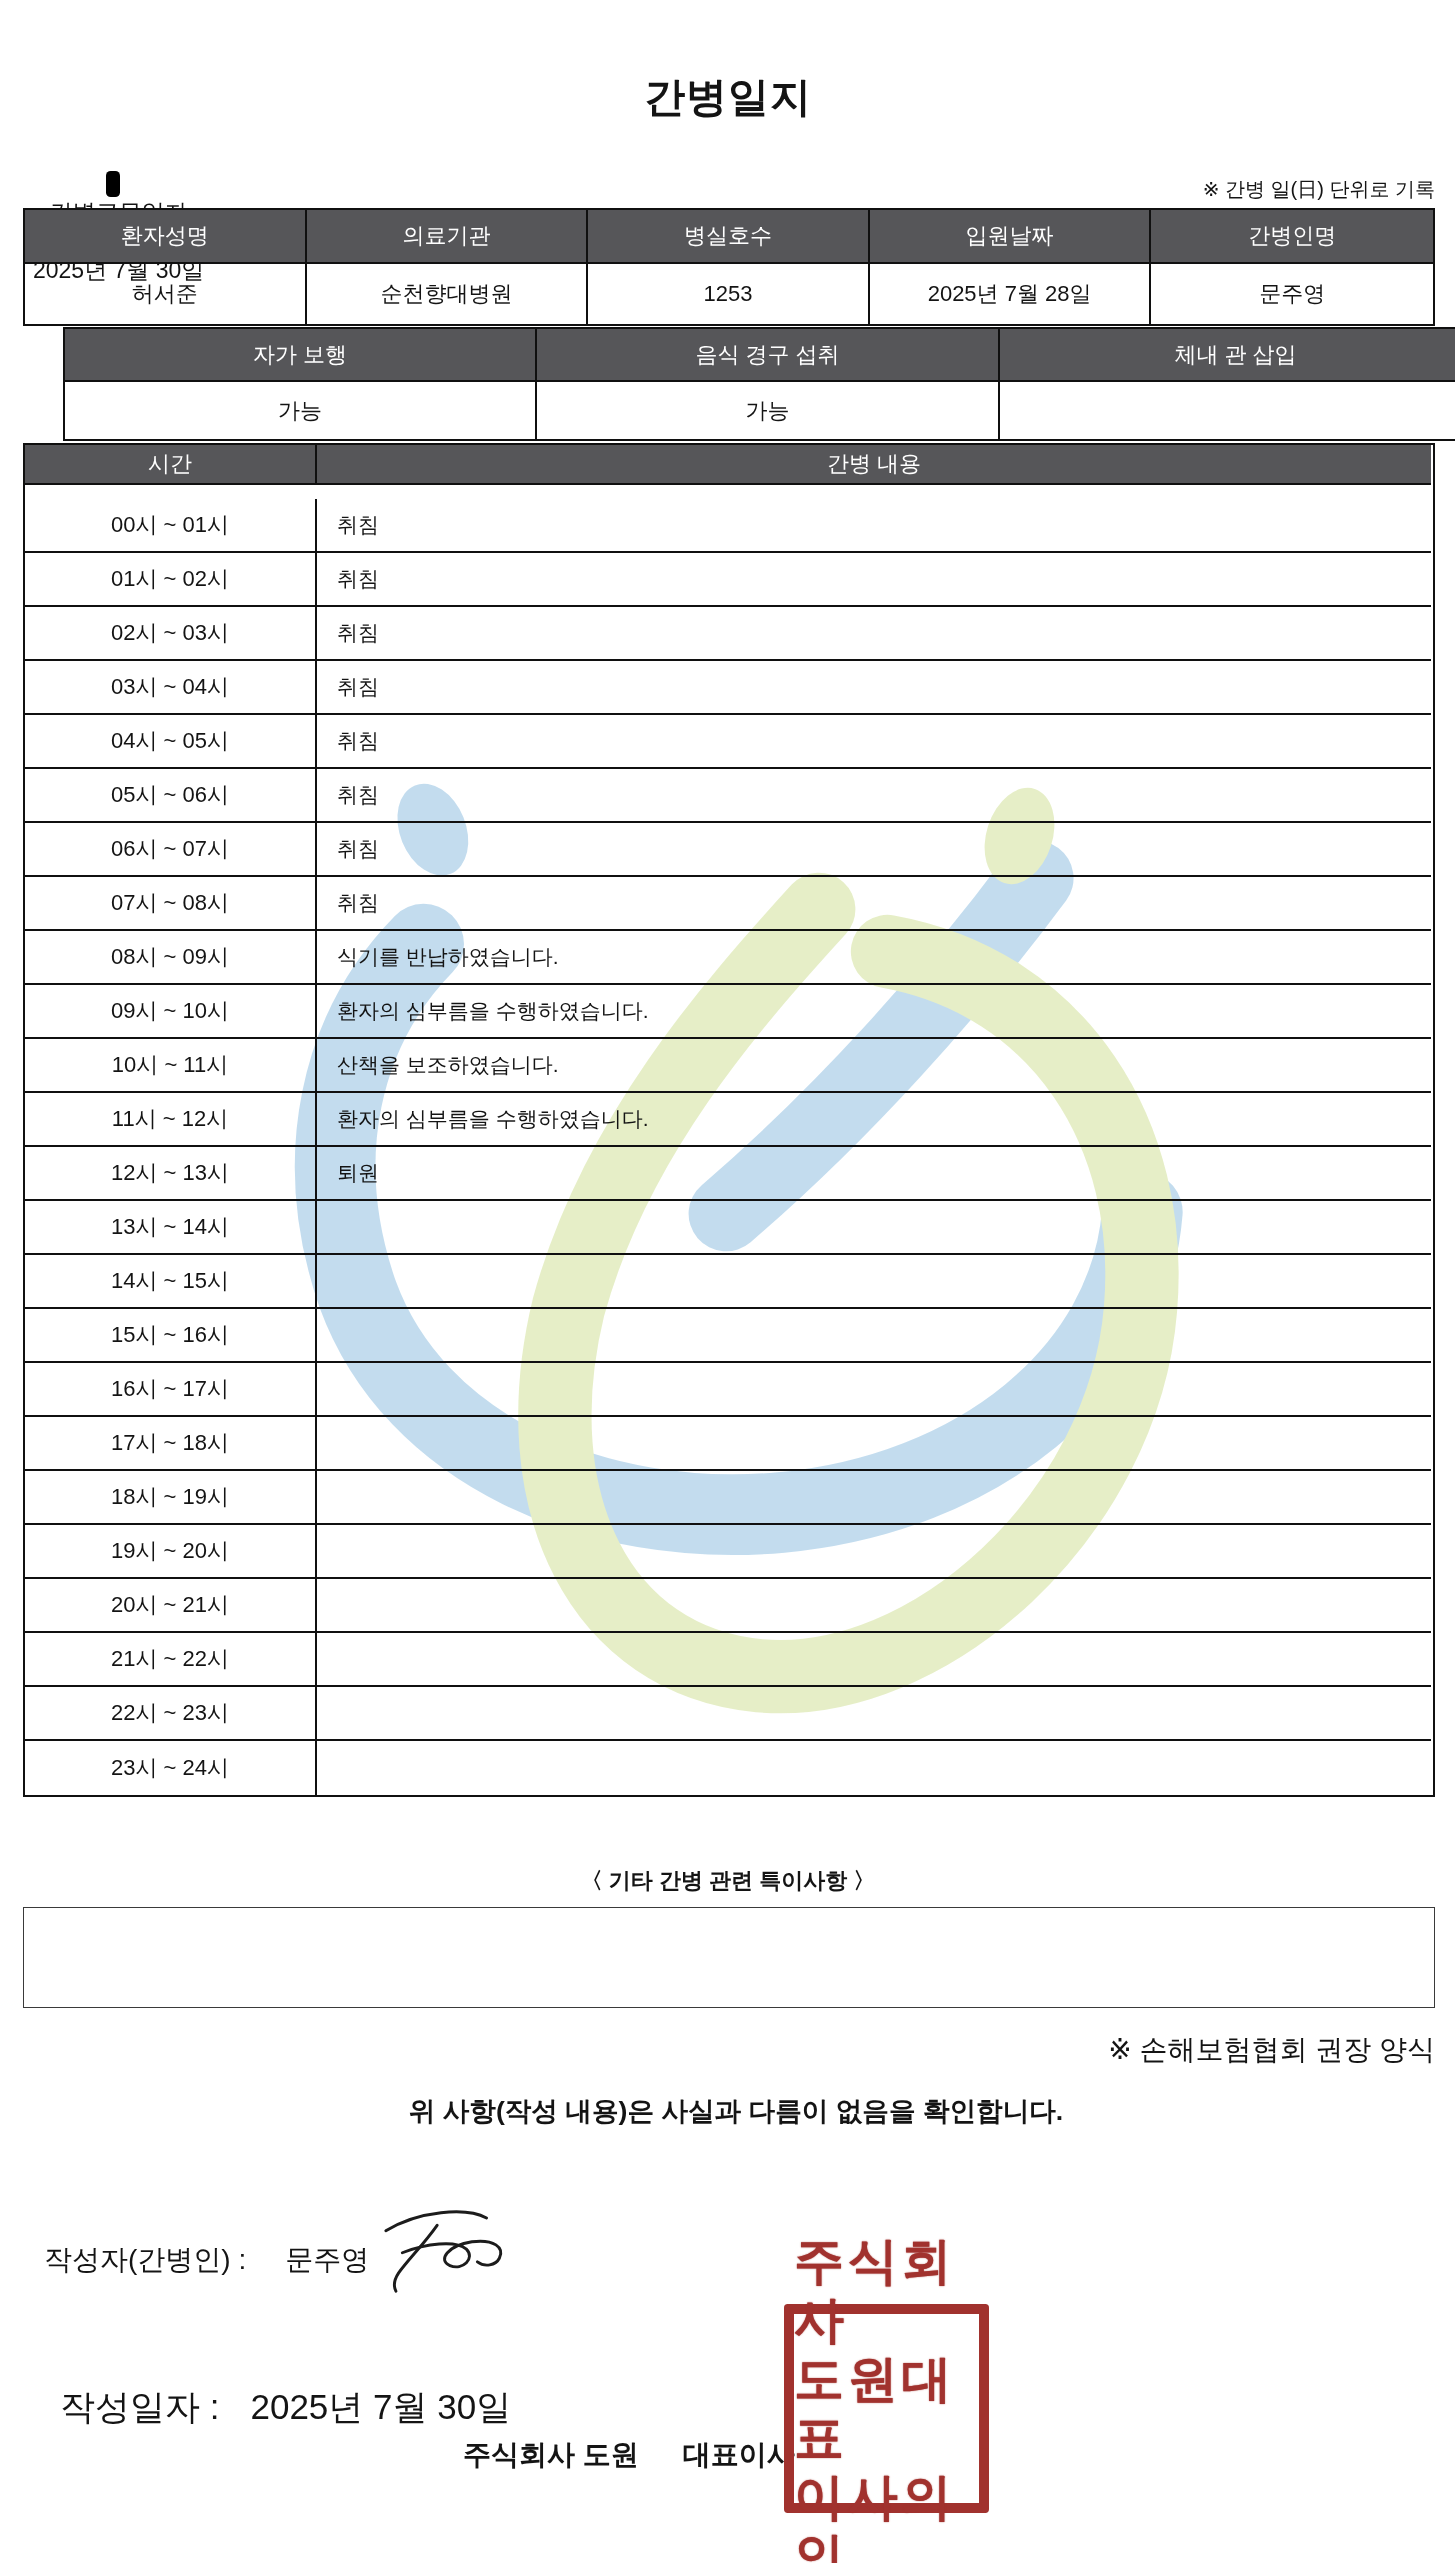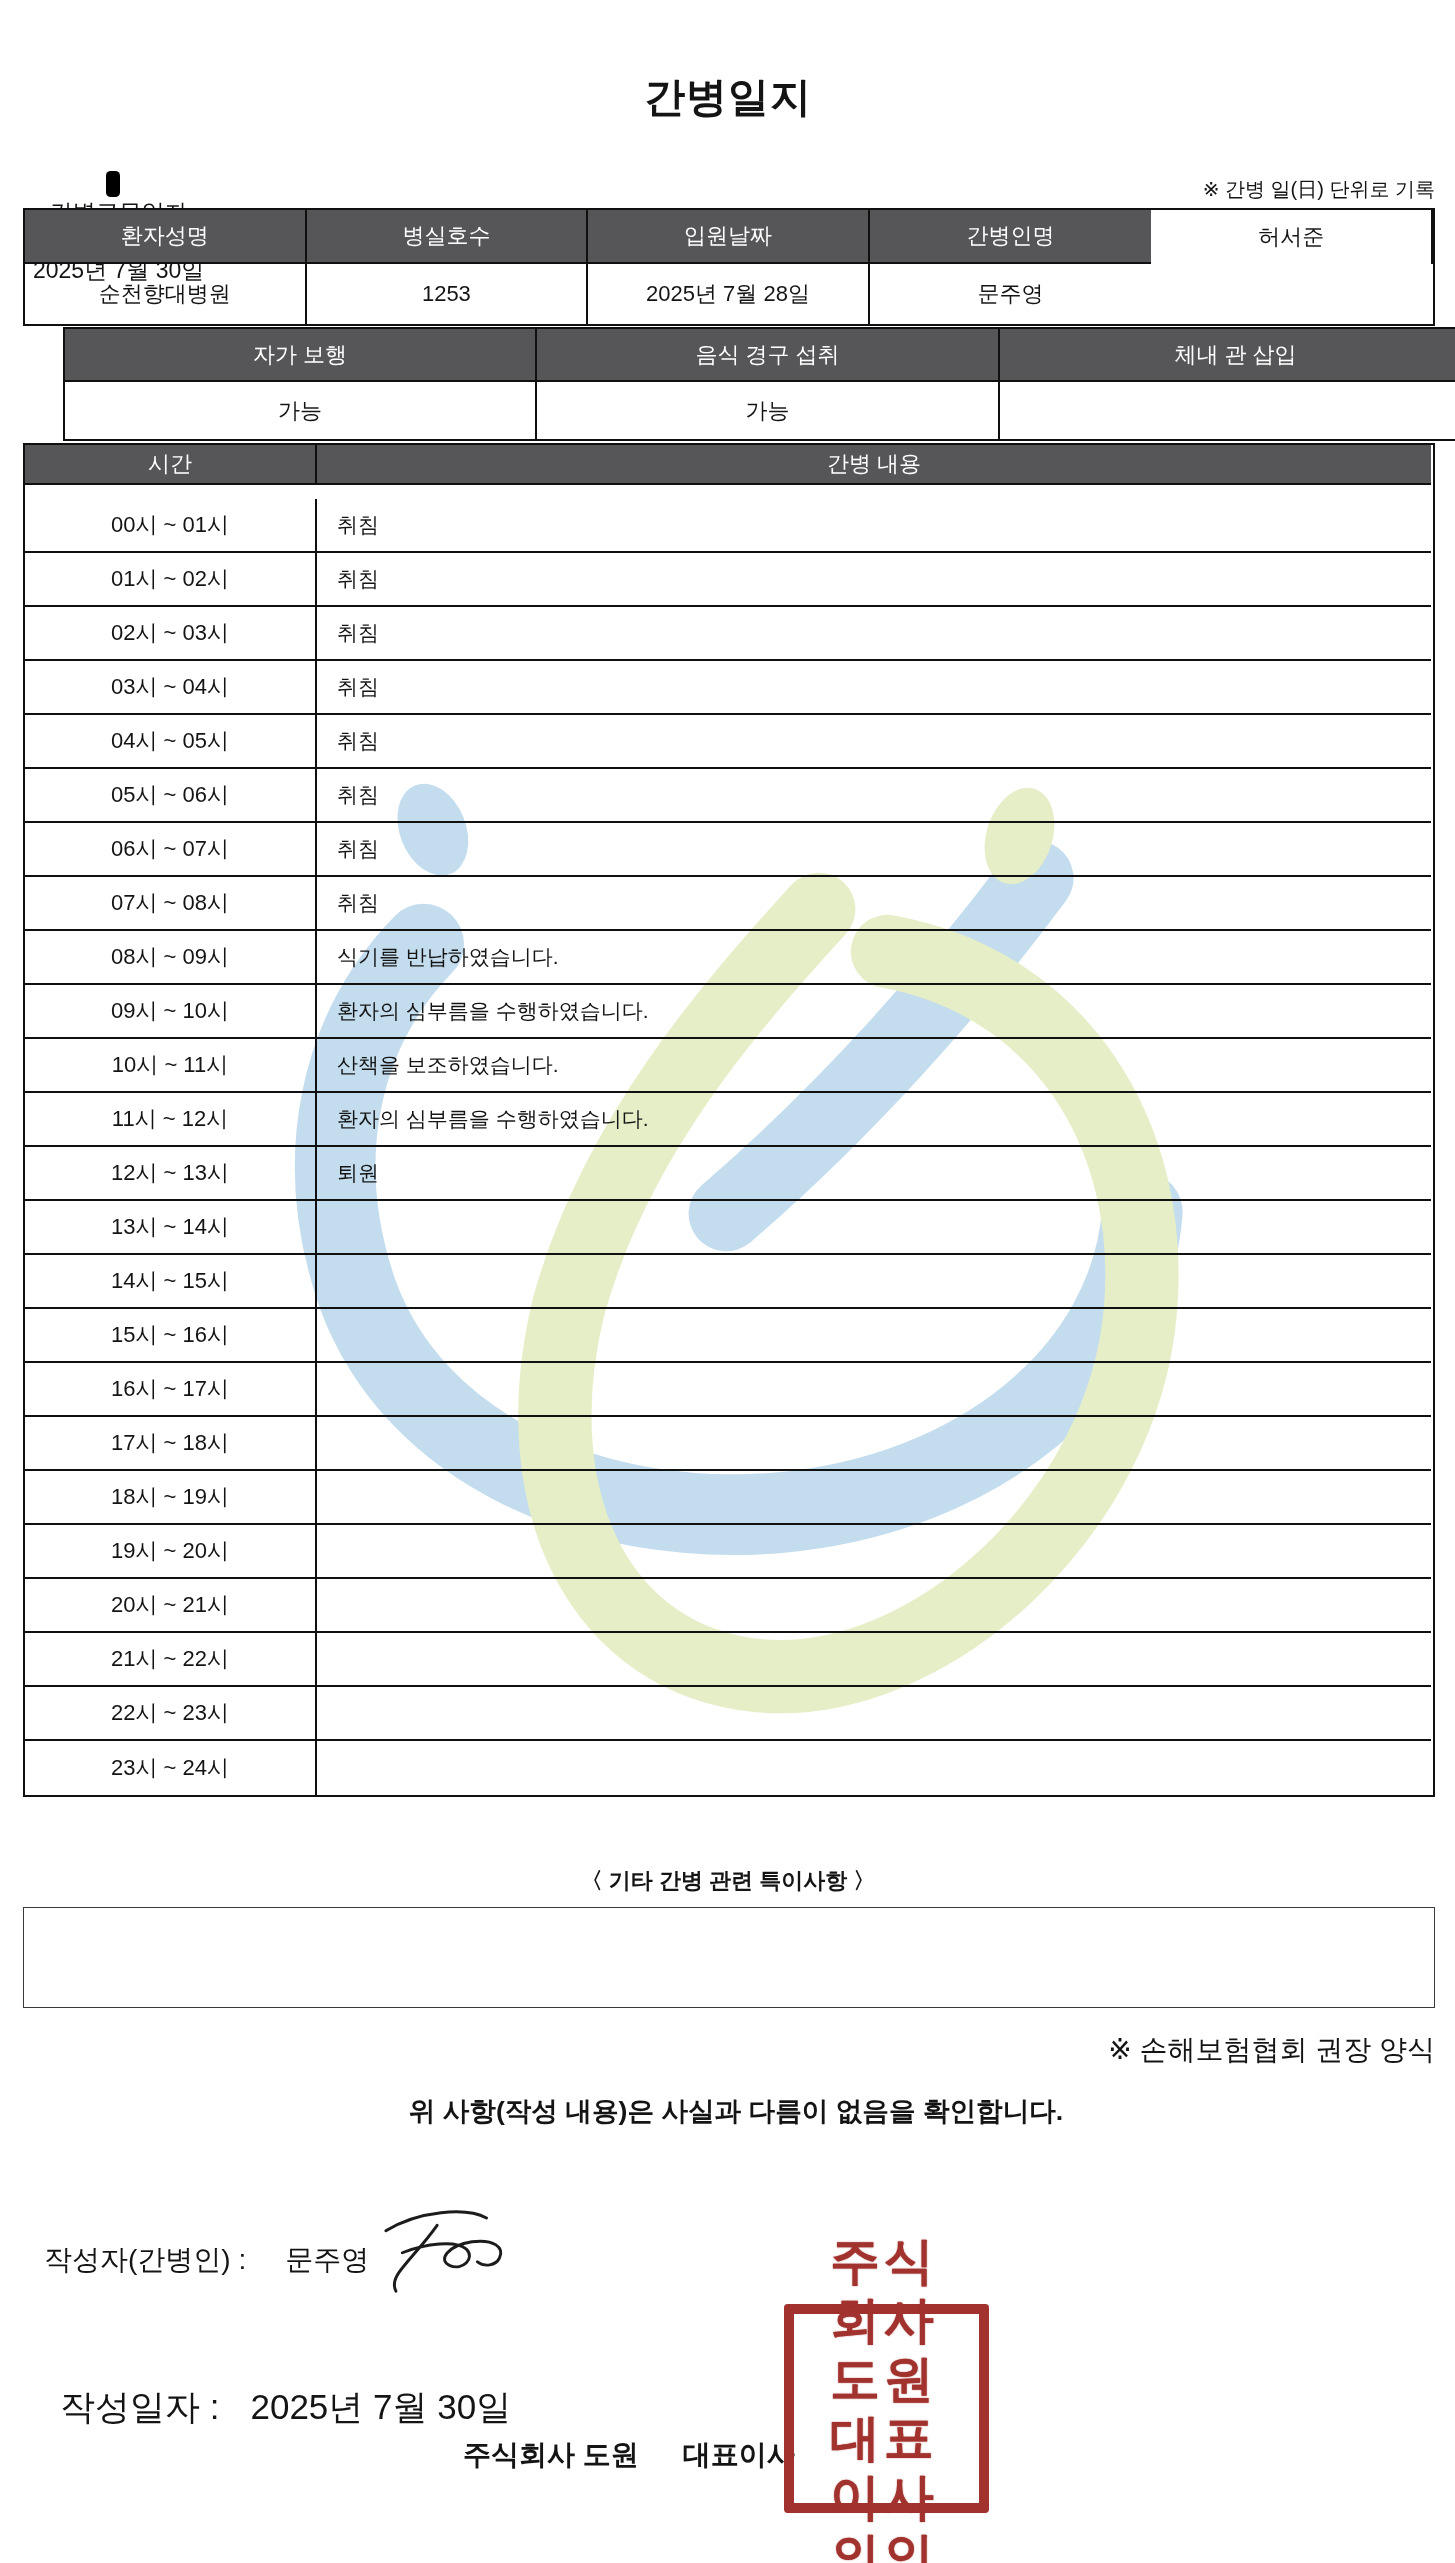--- a/index.html
+++ b/index.html
@@ -42,21 +42,21 @@
   .date-line { left:60px; top:2340px; font-size:35px; display:flex; align-items:center;margin-top:44px; }
   .date-line .val { margin-left:31px; }
 
   .company-line { left:463px; top:2436px; font-size:28px; font-weight:bold; display:flex; }
   .company-line .ceo { margin-left:44px; }
 
   .stamp {
     left:784px; top:2304px; width:205px; height:209px;
     border:10px solid #a1322e; border-radius:3.7px; background:rgba(255,255,255,0);
     display:flex; flex-direction:column; align-items:center; justify-content:center;
-    color:#a1322e; font-weight:bold; filter:blur(0.4px);padding-left:36px;
+    color:#a1322e; font-weight:bold; filter:blur(0.4px);
   }
   .stamp .row { font-size:50px; line-height:59px; letter-spacing:3.7px; text-shadow:0 0 1.4px rgba(161,50,46,.85); }
 </style>
 </head>
 <body>
 
 <div class="page">
 
   <svg class="watermark" width="1456" height="2563" viewBox="0 0 1588 2796" fill="none">
     <g opacity="0.85">
@@ -73,20 +73,21 @@
   <div class="workdate">
     <span class="bullet"></span>
     <span>간병근무일자</span>
     <span class="sep">:</span>
     <span>2025년 7월 30일</span>
   </div>
   <div class="unit-note">※ 간병 일(日) 단위로 기록</div>
 
   <div class="tbl tbl-patient">
     <div class="cell hdr">환자성명</div>
+    <div class="cell hdr">의료기관</div>
     <div class="cell hdr">병실호수</div>
     <div class="cell hdr">입원날짜</div>
     <div class="cell hdr lastcol">간병인명</div>
     <div class="cell lastrow">허서준</div>
     <div class="cell lastrow">순천향대병원</div>
     <div class="cell lastrow">1253</div>
     <div class="cell lastrow">2025년 7월 28일</div>
     <div class="cell lastrow lastcol">문주영</div>
   </div>
 

